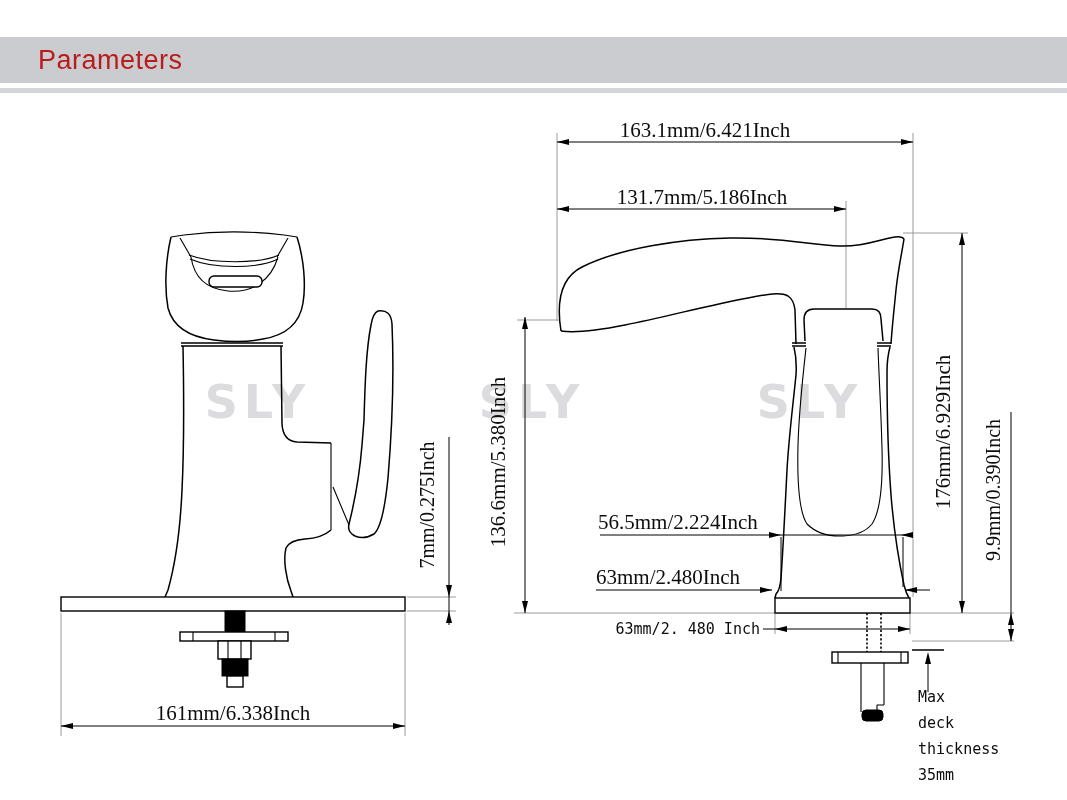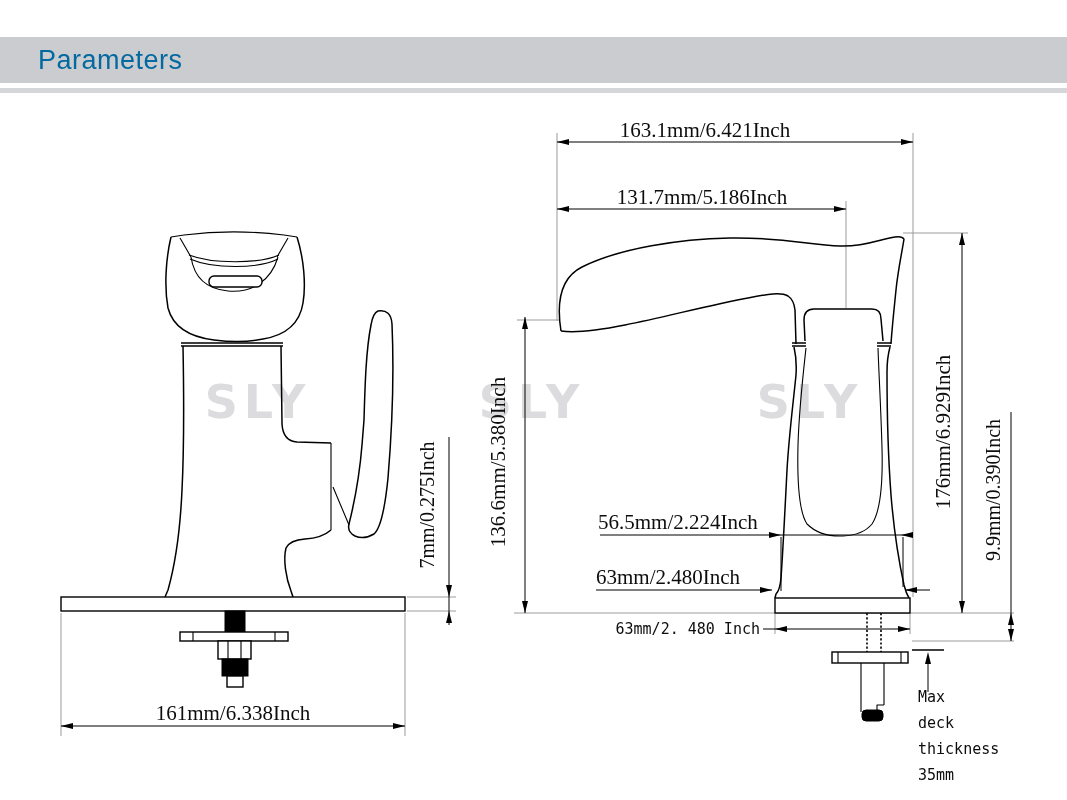--- a/index.html
+++ b/index.html
@@ -1,20 +1,20 @@
 <!DOCTYPE html>
 <html><head>
 <meta charset="utf-8">
 <style>
   html,body{margin:0;padding:0;background:#fff;}
   #page{position:relative;width:1067px;height:800px;background:#ffffff;overflow:hidden;
         font-family:"Liberation Sans",sans-serif;}
   .header-bar{position:absolute;left:0;top:37px;width:1067px;height:46px;background:#cbccd0;}
   .header-bar .title{position:absolute;left:38px;top:0;line-height:46px;font-size:27px;
-        color:#0369a1;letter-spacing:0.5px;}
+        color:#b91c1c;letter-spacing:0.5px;}
   .header-strip{position:absolute;left:0;top:88px;width:1067px;height:5px;background:#d5d6da;}
   svg{position:absolute;left:0;top:0;}
   
   .ln{stroke:#000;fill:none;stroke-width:1.5;stroke-linejoin:round;}
   .ln2{stroke:#000;fill:none;stroke-width:1.1;stroke-linejoin:round;}
   .dim{stroke:#000;fill:none;stroke-width:1;}
   .ext{stroke:#9b9b9b;fill:none;stroke-width:1;}
   .arr{fill:#000;stroke:none;}
   .solid{fill:#000;stroke:#000;stroke-width:1;}
   .whitefill{fill:#fff;stroke:#000;stroke-width:1.4;}

